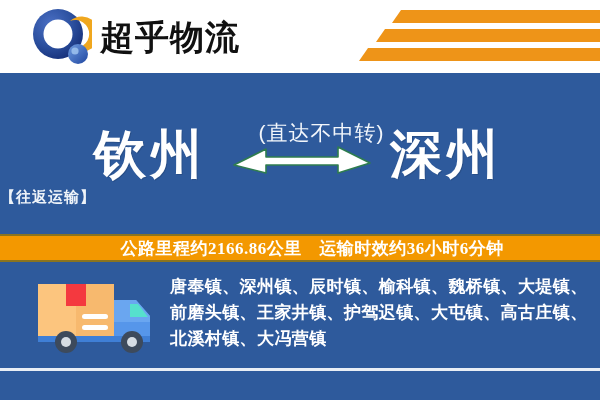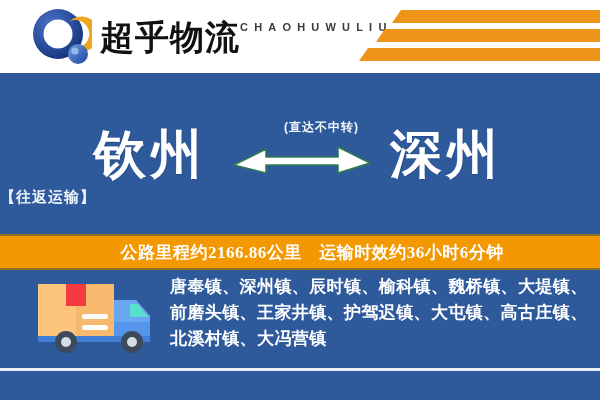--- a/index.html
+++ b/index.html
@@ -108,22 +108,22 @@
   #city-origin { left: 58px; top: 82px; margin-left: 36px; }
   #city-dest   { left: 390px; top: 82px; }
 
   #direct-note {
     position: absolute;
     left: 0;
     right: 0;
     top: 46px;
     text-align: center;
     font-family: "Liberation Sans", "DejaVu Sans", sans-serif;
-    font-size: 12px;
-    font-weight: bold;
+    font-size: 21px;
+    font-weight: normal;
     color: #f2f6fb;
     letter-spacing: 1px;
     padding-left: 43px;
   }
   #arrow-wrap {
     position: absolute;
     left: 232px;
     top: 70px;
     width: 140px;
     height: 34px;
@@ -140,21 +140,21 @@
     color: #eef3f9;
     letter-spacing: 1px;
   }
 
   
   #info-bar {
     position: absolute;
     left: 0;
     top: 234px;
     width: 600px;
-    height: 36px;
+    height: 28px;
     background: #f39800;
     border-top: 2px solid #8a7420;
     border-bottom: 2px solid #8a7420;
     box-sizing: border-box;
     display: flex;
     align-items: center;
     justify-content: center;
     padding-left: 24px;
   }
   #info-bar-text {
@@ -228,21 +228,20 @@
           <circle cx="28" cy="28" r="14.5" fill="#ffffff"></circle>
 
           <path d="M40 15 A17.5 17.5 0 1 1 40 41 A14 14 0 1 0 40 15 Z" fill="#f0a71e"></path>
 
           <circle cx="48" cy="48" r="10" fill="url(#gdot)"></circle>
           <circle cx="45" cy="45" r="3.6" fill="#9fc3ee" opacity="0.85"></circle>
         </svg>
       </div>
       <div id="logo-text-block">
         <div id="logo-cn">超乎物流</div>
-        <div id="logo-en">CHAOHUWULIU</div>
       </div>
     </div>
 
     <div id="stripes">
       <div class="stripe" id="stripe-1"></div>
       <div class="stripe" id="stripe-2"></div>
       <div class="stripe" id="stripe-3"></div>
     </div>
 
   </div>

